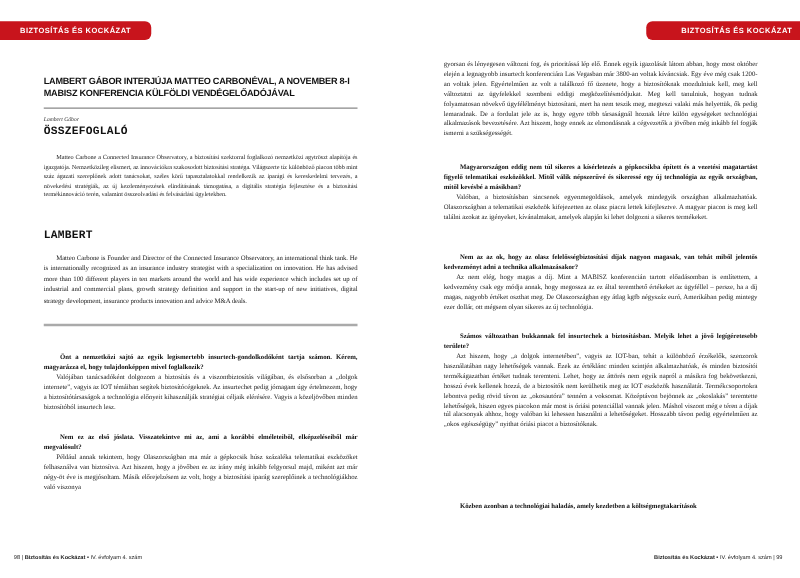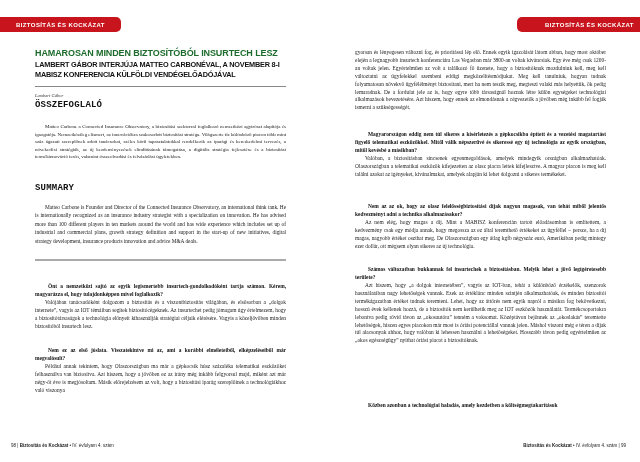--- a/index.html
+++ b/index.html
@@ -65,29 +65,28 @@
   .footer b { font-weight: bold; }
   .left .footer { left: 11px; }
   .right .footer { right: 14px; }
 </style>
 </head>
 <body>
 
 <div class="page left">
   <div class="section-tag">BIZTOSÍTÁS ÉS KOCKÁZAT</div>
 
-  <div class="title-main">HAMAROSAN MINDEN BIZTOSÍTÓBÓL INSURTECH LESZ</div>
   <div class="title-sub">LAMBERT GÁBOR INTERJÚJA MATTEO CARBONÉVAL, A NOVEMBER 8-I MABISZ KONFERENCIA KÜLFÖLDI VENDÉGELŐADÓJÁVAL</div>
   <div class="divider" style="top:86px"></div>
   <div class="author">Lambert Gábor</div>
 
   <div class="h-section" style="top:100px">ÖSSZEFOGLALÓ</div>
   <div class="para" style="top:123px; left:35px; width:251px;">Matteo Carbone a Connected Insurance Observatory, a biztosítási szektorral foglalkozó nemzetközi agytröszt alapítója és igazgatója. Nemzetközileg elismert, az innovációkra szakosodott biztosítási stratéga. Világszerte tíz különböző piacon több mint száz ágazati szereplőnek adott tanácsokat, széles körű tapasztalatokkal rendelkezik az iparági és kereskedelmi tervezés, a növekedési stratégiák, az új kezdeményezések elindításának támogatása, a digitális stratégia fejlesztése és a biztosítási termékinnováció terén, valamint összeolvadási és felvásárlási ügyletekben.</div>
 
-  <div class="h-section" style="top:183px">SUMMARY</div>
+  <div class="h-section" style="top:183px">LAMBERT</div>
   <div class="para en" style="top:203px; left:35px; width:251px;">Matteo Carbone is Founder and Director of the Connected Insurance Observatory, an international think tank. He is internationally recognized as an insurance industry strategist with a specialization on innovation. He has advised more than 100 different players in ten markets around the world and has wide experience which includes set up of industrial and commercial plans, growth strategy definition and support in the start-up of new initiatives, digital strategy development, insurance products innovation and advice M&amp;A deals.</div>
 
   <div class="divider" style="top:259px; height:1.5px; background:#aaa;"></div>
 
   <div class="q" style="top:283px; left:35px; width:251px;">Önt a nemzetközi sajtó az egyik legismertebb insurtech-gondolkodóként tartja számon. Kérem, magyarázza el, hogy tulajdonképpen mivel foglalkozik?</div>
   <div class="a" style="top:299px; left:35px; width:251px;">Valójában tanácsadóként dolgozom a biztosítás és a viszontbiztosítás világában, és elsősorban a „dolgok internete”, vagyis az IOT témáiban segítek biztosítócégeknek. Az insurtechet pedig jómagam úgy értelmezem, hogy a biztosítótársaságok a technológia előnyeit kihasználják stratégiai céljaik elérésére. Vagyis a közeljövőben minden biztosítóból insurtech lesz.</div>
 
   <div class="q" style="top:347px; left:35px; width:251px;">Nem ez az első jóslata. Visszatekintve mi az, ami a korábbi elméleteiből, elképzeléseiből már megvalósult?</div>
   <div class="a" style="top:363px; left:35px; width:251px;">Például annak tekintem, hogy Olaszországban ma már a gépkocsik húsz százaléka telematikai eszközöket felhasználva van biztosítva. Azt hiszem, hogy a jövőben ez az irány még inkább felgyorsul majd, miként azt már négy-öt éve is megjósoltam. Másik előrejelzésem az volt, hogy a biztosítási iparág szereplőinek a technológiákhoz való viszonya</div>
 

